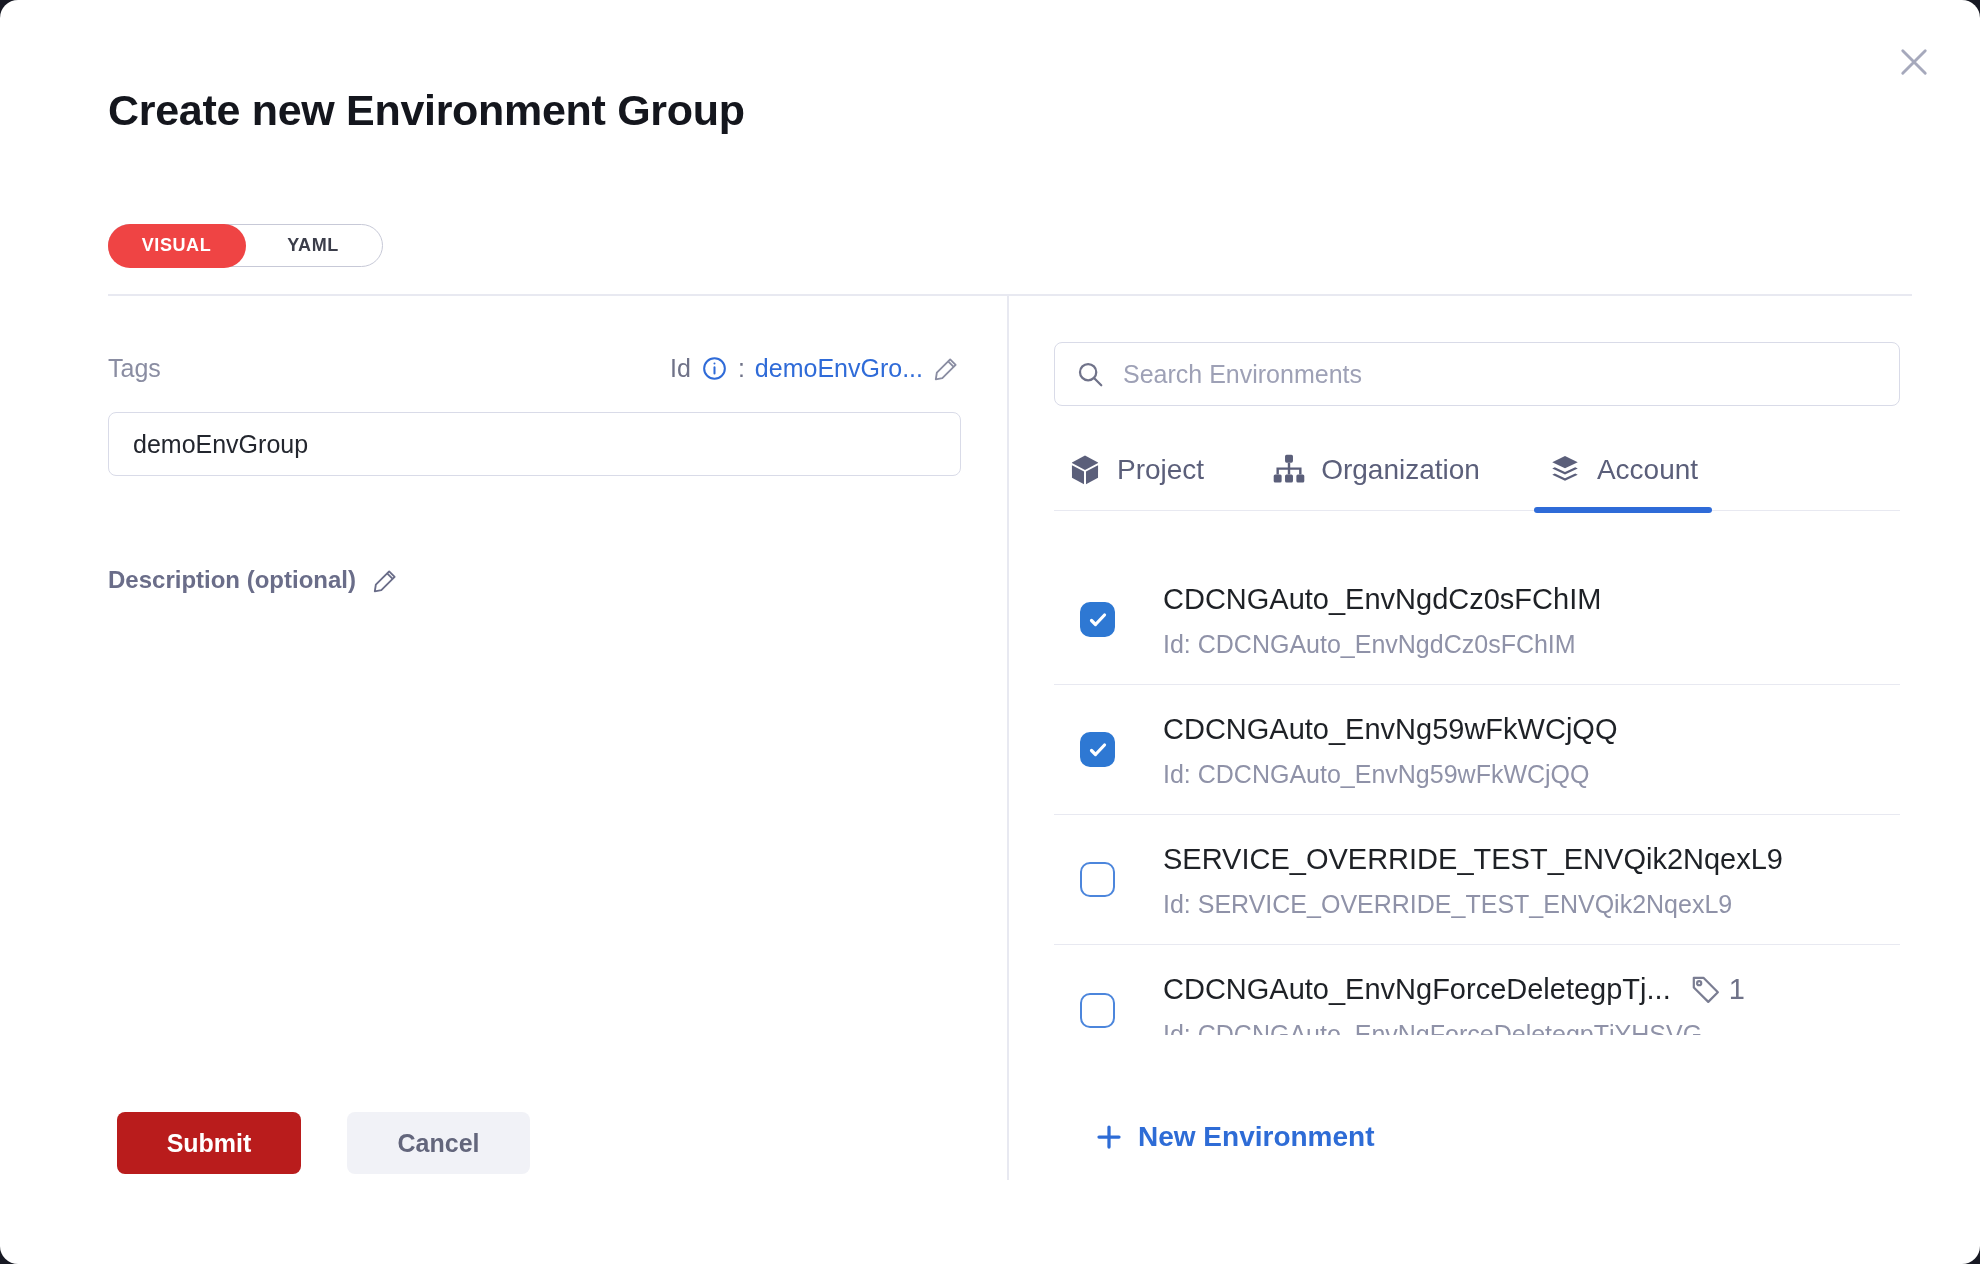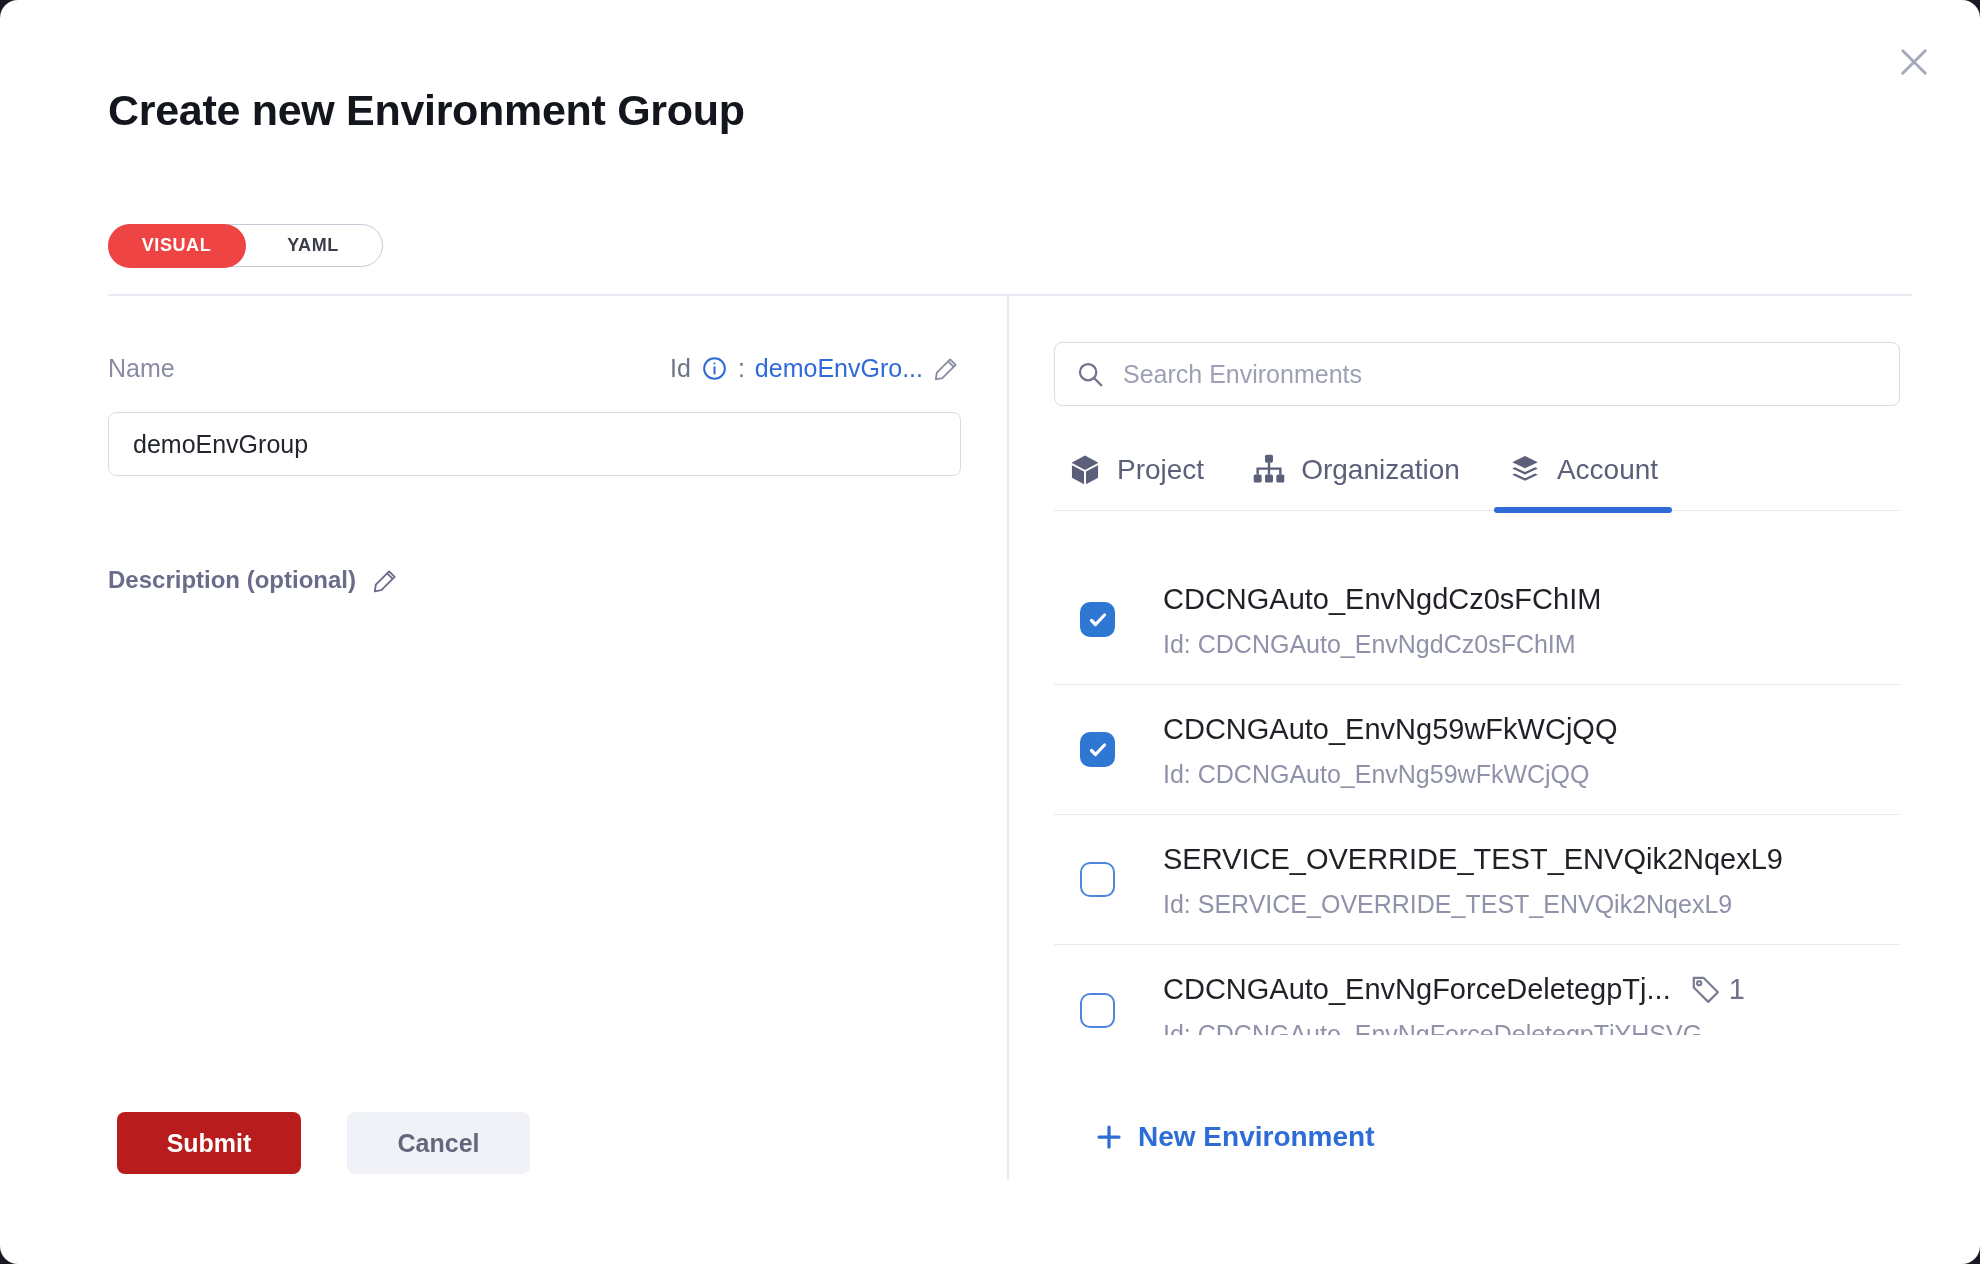--- a/index.html
+++ b/index.html
@@ -67,21 +67,21 @@
     height:64px;box-sizing:border-box;border:1.5px solid #D9DBE8;border-radius:8px;
     display:flex;align-items:center;gap:16px;padding:4px 20px;
   }
   .icon-search{width:30px;height:30px;color:#70738A;flex:none;}
   .search-input{
     border:none;outline:none;flex:1;font-size:25px;color:#23262E;
     font-family:"Liberation Sans","DejaVu Sans",sans-serif;background:transparent;
   }
   .search-input::placeholder{color:#9EA1B6;}
   .tabs{
-    display:flex;gap:24px;padding:44px 0 20px 2px;
+    display:flex;gap:44px;padding:44px 0 20px 2px;
     border-bottom:1.5px solid #E8E9F1;position:relative;
   }
   .tab{
     display:flex;align-items:center;gap:15px;padding:0 12px;
     font-size:28px;color:#5B5F7A;cursor:pointer;position:relative;line-height:40px;
   }
   .tab .tab-icon{width:34px;height:34px;color:#5B5F7A;flex:none;}
   .tab.active::after{
     content:"";position:absolute;left:-2px;right:-2px;bottom:-23px;height:6px;
     background:#2F6BD8;border-radius:4px;
@@ -139,21 +139,21 @@
   <div class="toggle">
     <div class="seg active">VISUAL</div>
     <div class="seg">YAML</div>
   </div>
 
   <div class="hdiv"></div>
   <div class="vdiv"></div>
 
   <div class="left-col">
     <div class="name-row">
-      <span class="lbl-name">Name</span>
+      <span class="lbl-name">Tags</span>
       <span class="id-group">
         <span class="id-lbl">Id</span>
         <svg class="icon-info" viewBox="0 0 24 24" fill="none" stroke="currentColor" stroke-width="1.8">
             <circle cx="12" cy="12" r="9.2"></circle>
             <path d="M12 11v5.5" stroke-linecap="round"></path>
             <circle cx="12" cy="7.6" r="0.9" fill="currentColor" stroke="none"></circle>
           </svg>
         <span class="id-colon">:</span>
         <span class="id-val">demoEnvGro...</span>
         <svg class="icon-pencil" viewBox="0 0 24 24" fill="none" stroke="currentColor" stroke-width="1.6" stroke-linejoin="round">

